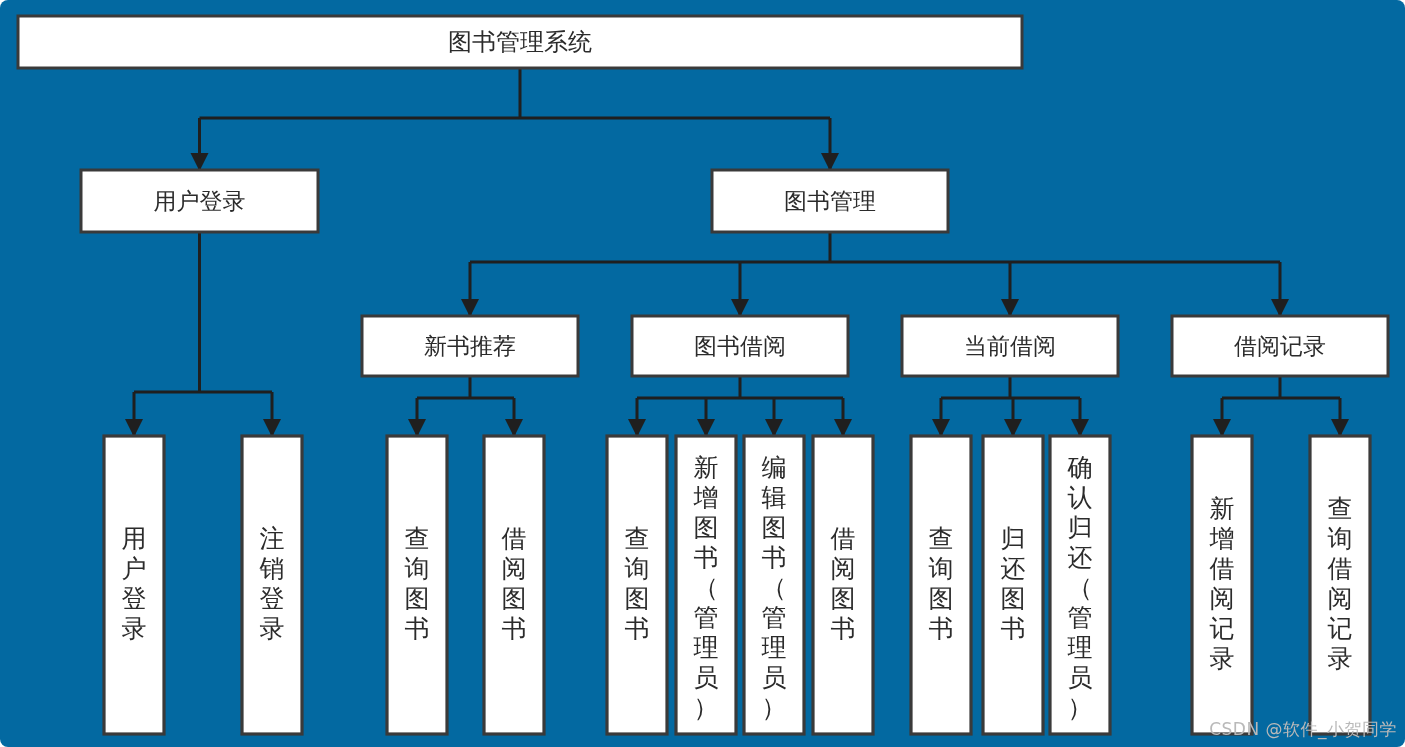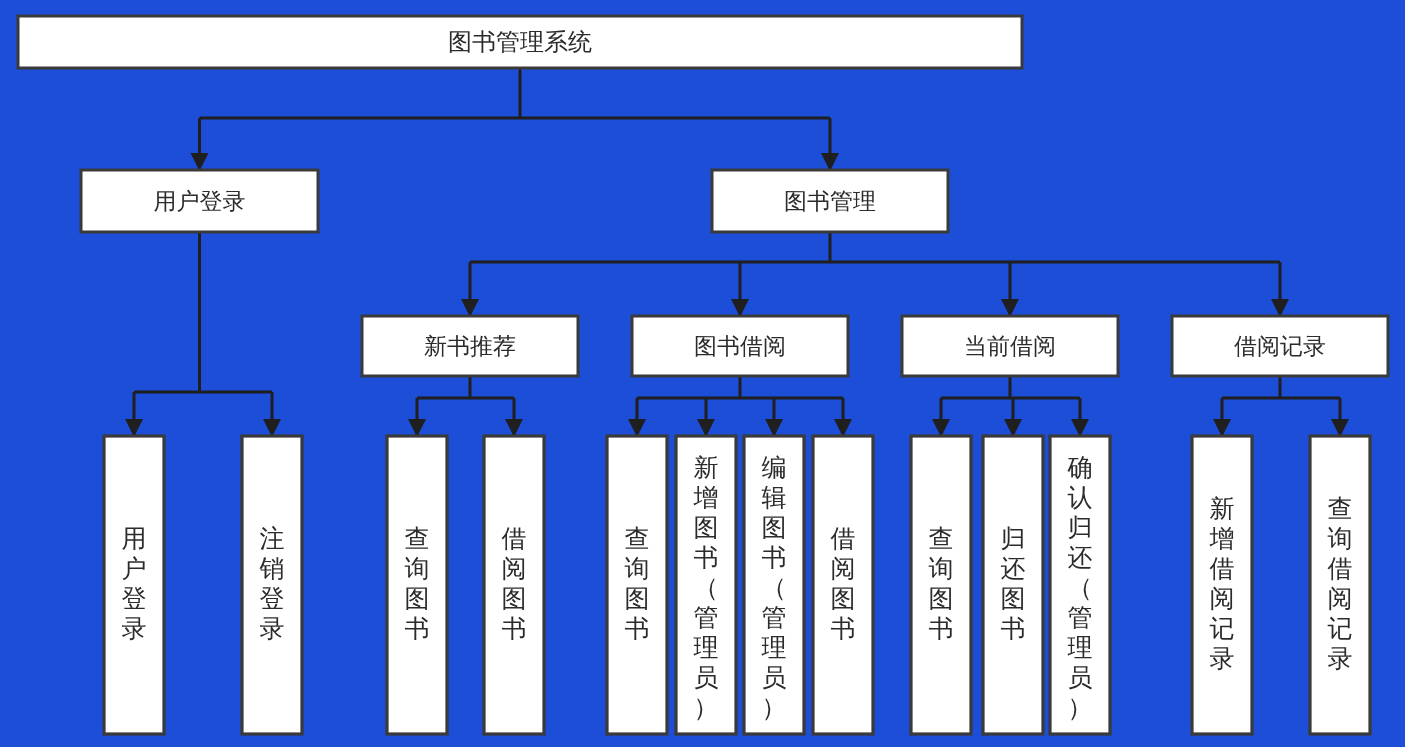--- a/index.html
+++ b/index.html
@@ -11,21 +11,22 @@
   body {
     width: 1405px;
     height: 747px;
     overflow: hidden;
     font-family: "DejaVu Sans", "Liberation Sans", sans-serif;
   }
   #diagram-root {
     position: relative;
     width: 1405px;
     height: 747px;
-    background: #1d4ed8;
+    background: #0369a1;
+    border-radius: 8px;
   }
   svg.diagram-canvas {
     position: absolute;
     left: 0;
     top: 0;
     width: 1405px;
     height: 747px;
     display: block;
   }
   .node-box {
@@ -270,13 +271,14 @@
           <rect x="1310" y="436" width="60" height="298" class="node-box-leaf"></rect>
           <text x="1340" y="510" class="leaf-label-char">查</text>
           <text x="1340" y="540" class="leaf-label-char">询</text>
           <text x="1340" y="570" class="leaf-label-char">借</text>
           <text x="1340" y="600" class="leaf-label-char">阅</text>
           <text x="1340" y="630" class="leaf-label-char">记</text>
           <text x="1340" y="660" class="leaf-label-char">录</text>
         </g>
       </g>
   </svg>
+  <div class="watermark">CSDN @软件_小贺同学</div>
 </div>
 
 </body></html>

